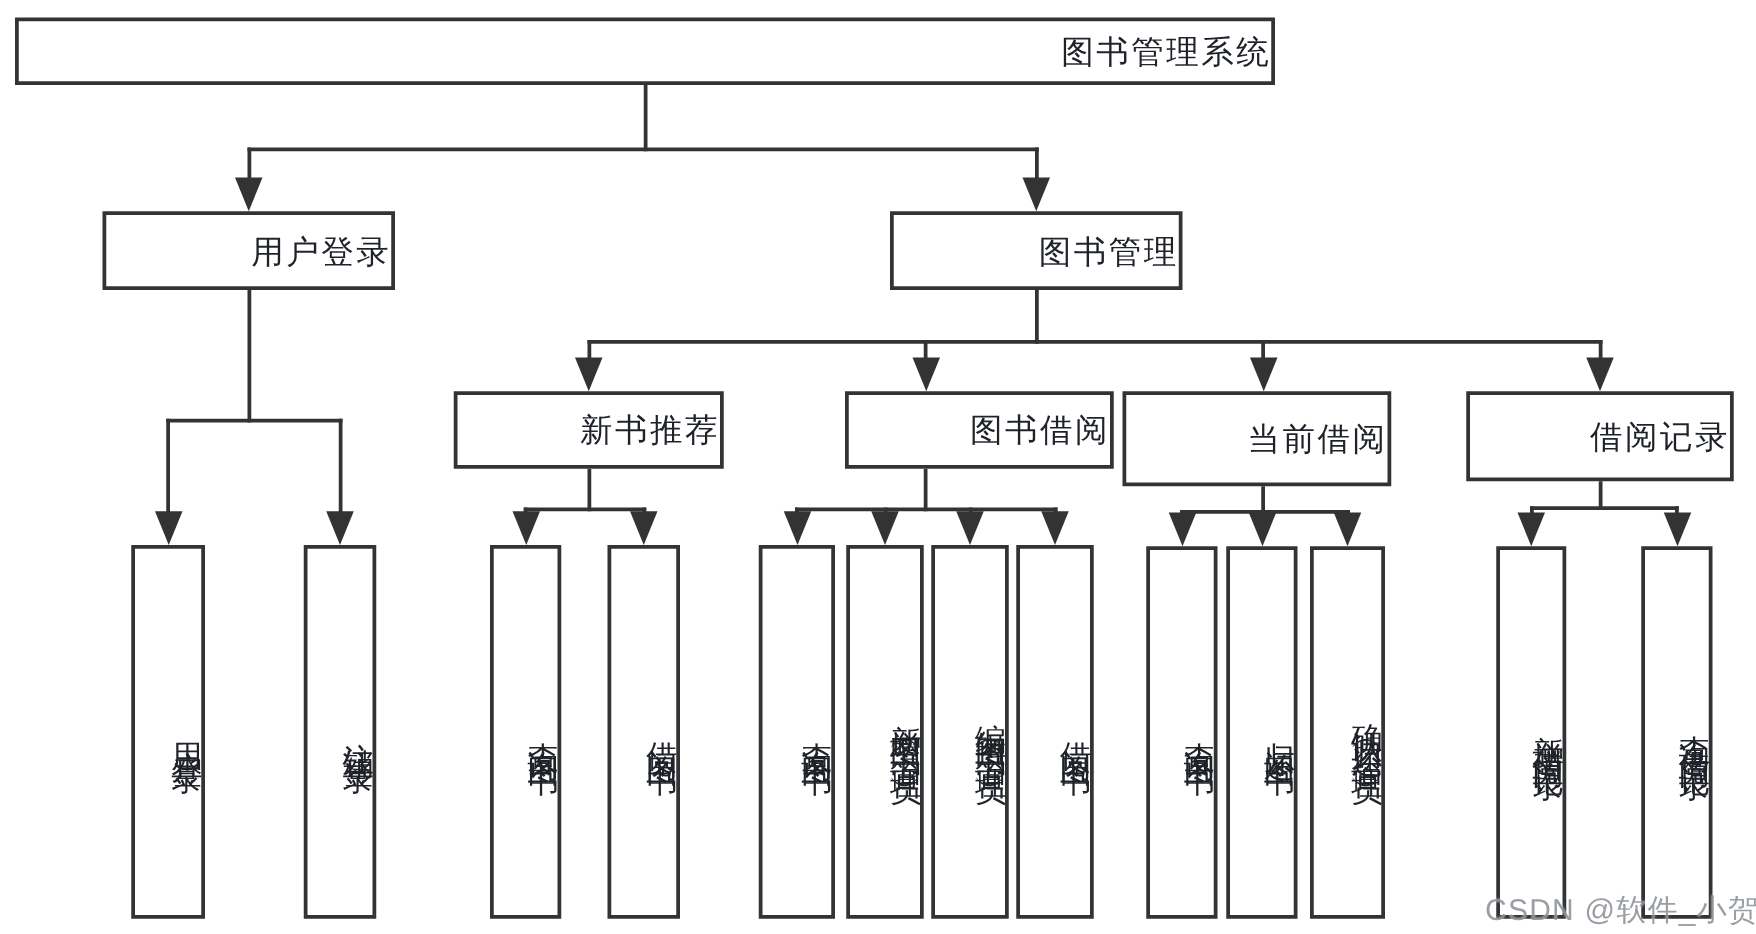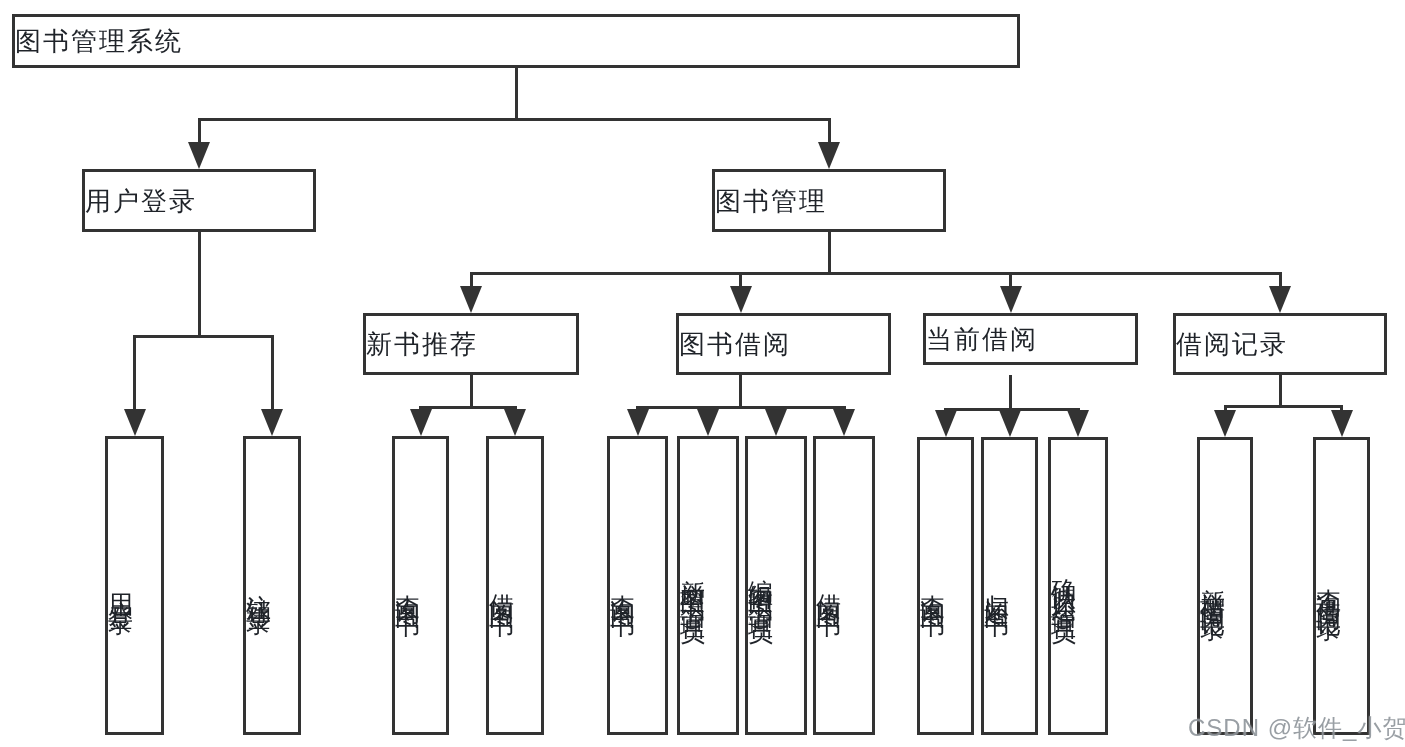--- a/index.html
+++ b/index.html
@@ -29,21 +29,21 @@
     border-left:11px solid transparent;
     border-right:11px solid transparent;
     border-top:27px solid var(--line);
   }
   .node{
     position:absolute;
     background:var(--fill);
     border:3px solid var(--line);
     display:flex;
     align-items:center;
-    justify-content:flex-start;
+    justify-content:flex-end;
     color:var(--text);
   }
   .node.h span{
     font-size:26px;
     letter-spacing:2px;
     white-space:nowrap;
     line-height:1;
   }
   .node.v span{
     writing-mode:vertical-rl;
@@ -131,24 +131,24 @@
     </div>
     <div class="node h" style="left: 363px; top: 313px; width: 216px; height: 62px;">
       <span>新书推荐</span>
     </div>
     <div class="node h" style="left: 712px; top: 169px; width: 234px; height: 63px;">
       <span>图书管理</span>
     </div>
     <div class="node h" style="left: 633px; top: 313px; width: 215px; height: 62px; margin-left: 43px;">
       <span>图书借阅</span>
     </div>
-    <div class="node h" style="left: 923px; top: 313px; width: 215px; height: 52px;">
+    <div class="node h" style="left: 898px; top: 313px; width: 215px; height: 76px;">
       <span>当前借阅</span>
     </div>
-    <div class="node h" style="left: 1173px; top: 313px; width: 214px; height: 62px;">
+    <div class="node h" style="left: 1173px; top: 313px; width: 214px; height: 72px;">
       <span>借阅记录</span>
     </div>
     <div class="node v" style="left: 105px; top: 436px; width: 59px; height: 299px;">
       <span>用户登录</span>
     </div>
     <div class="node v" style="left: 243px; top: 436px; width: 58px; height: 299px;">
       <span>注销登录</span>
     </div>
     <div class="node v" style="left: 392px; top: 436px; width: 57px; height: 299px;">
       <span>查询图书</span>

